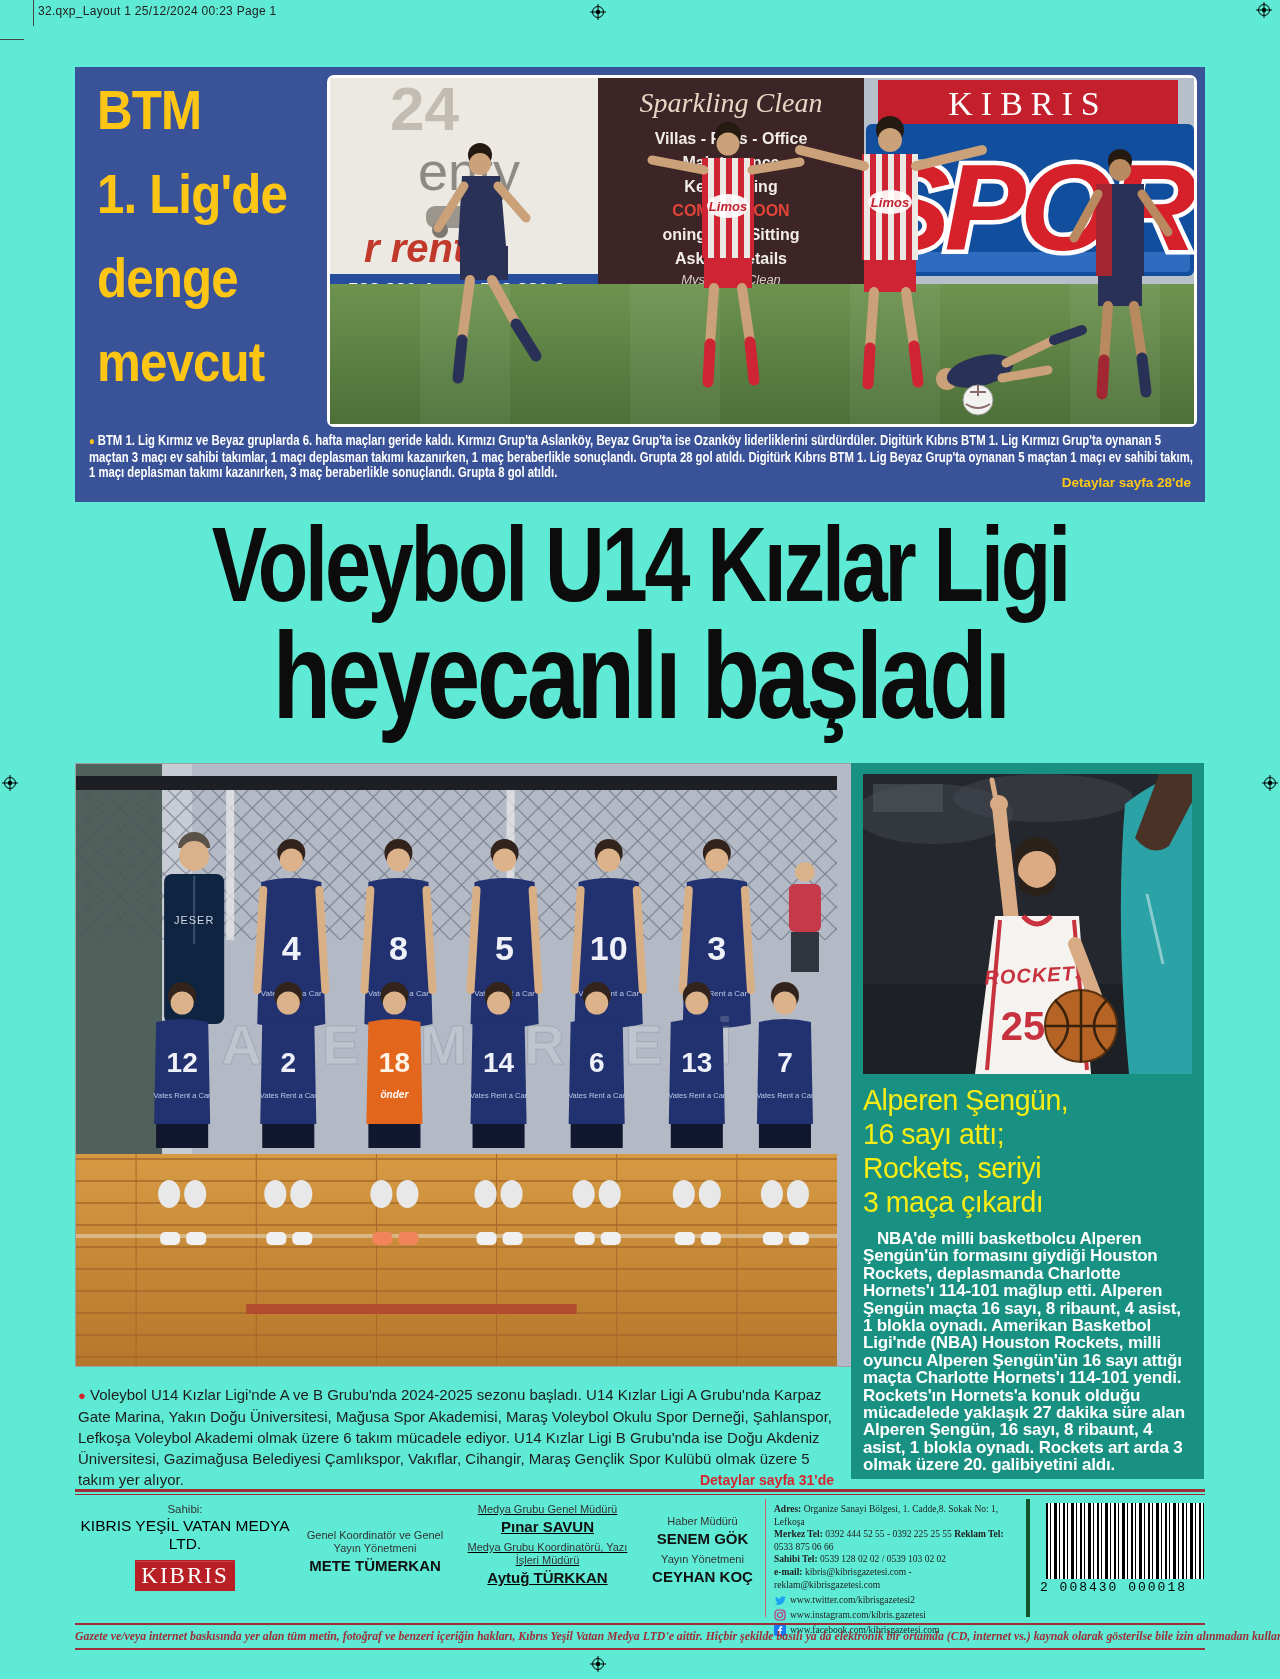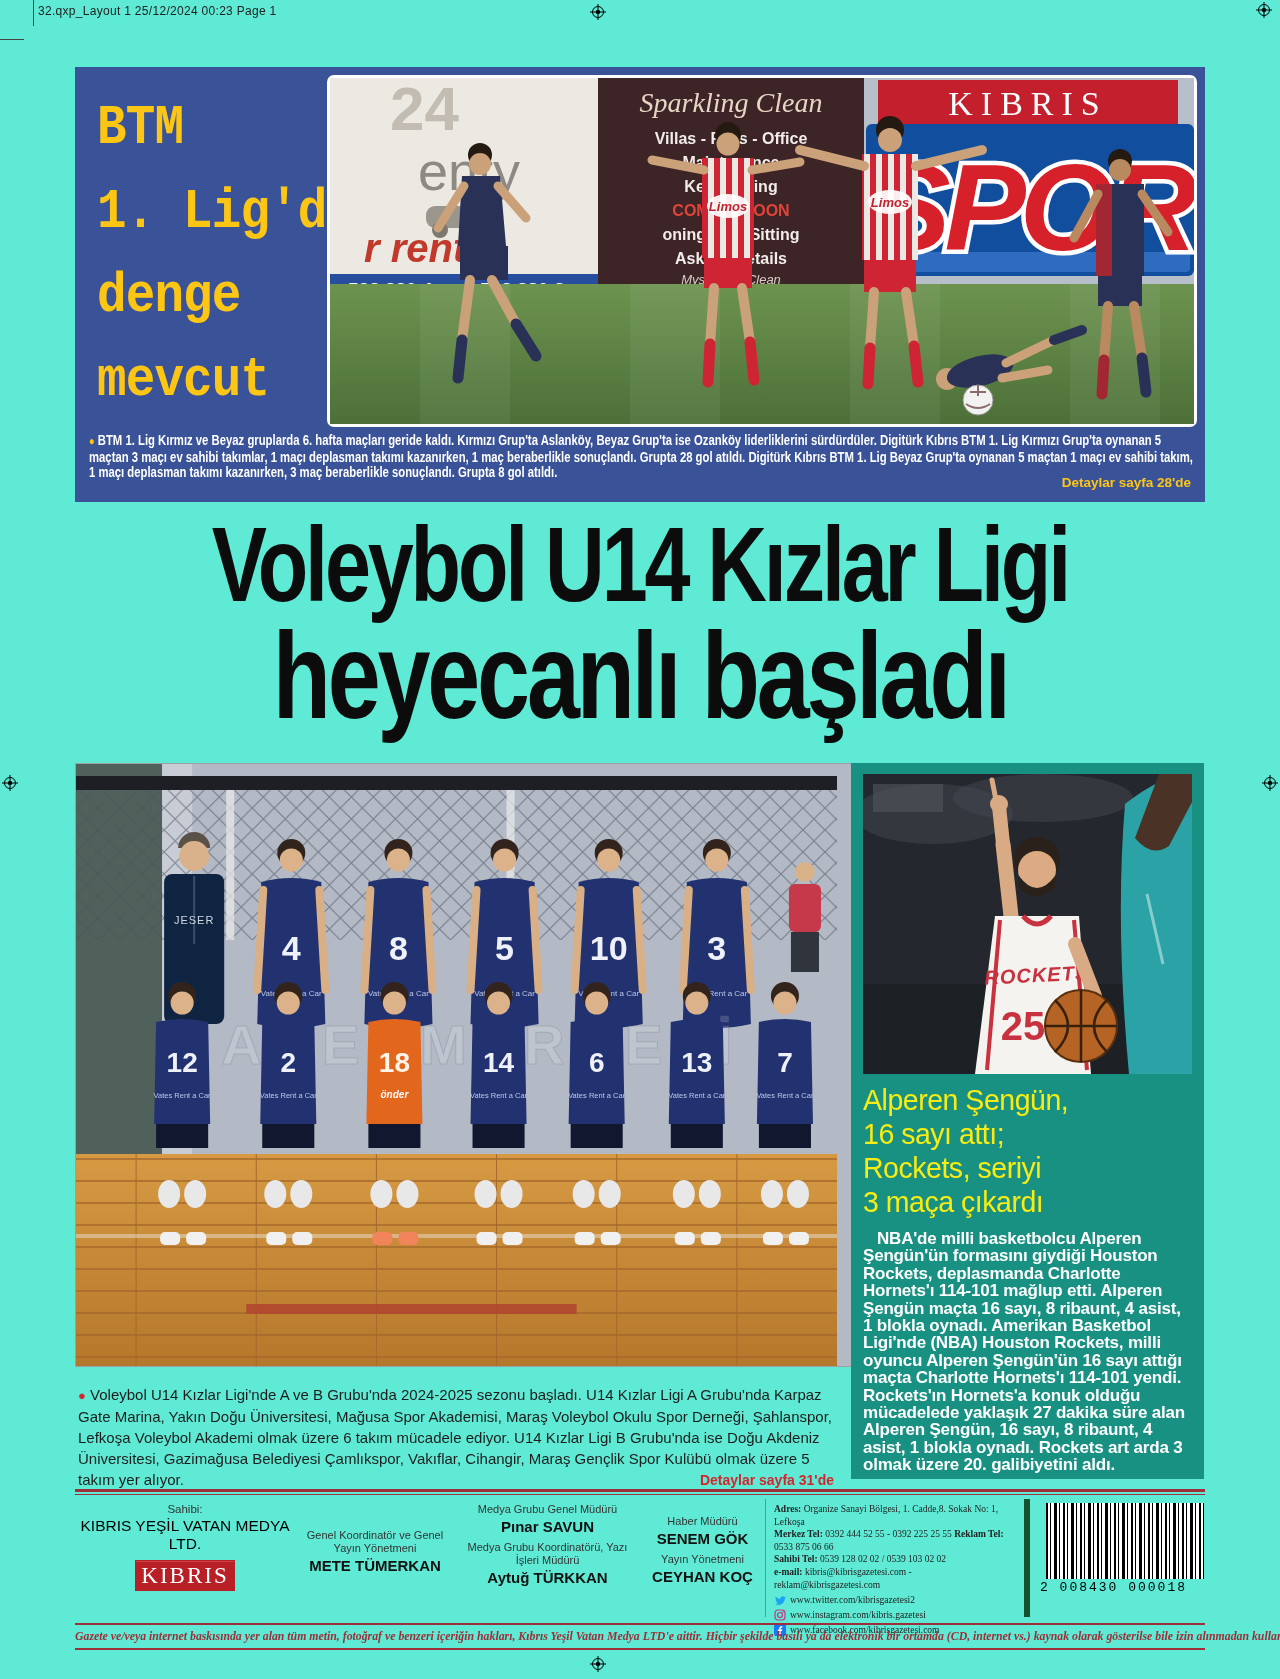--- a/index.html
+++ b/index.html
@@ -7,21 +7,21 @@
   #page { position:relative; width:1280px; height:1679px; background:#5eead4; overflow:hidden; margin:0 auto; }
 
   
   .print-text { position:absolute; left:38px; top:4px; font-size:12px; color:#222; letter-spacing:.3px; }
   .crop-v { position:absolute; left:33px; top:0; width:1px; height:26px; background:#444; }
   .crop-h { position:absolute; left:0; top:39px; width:24px; height:1px; background:#444; }
   .regmark { position:absolute; width:16px; height:16px; }
 
   
   .topstory { position:absolute; left:75px; top:67px; width:1130px; height:435px; background:#3a5398; }
-  .btm-head { position:absolute; left:22px; top:19px; width:250px; color:#fdc615; font-weight:bold;font-family:Liberation Mono, monospace; }
+  .btm-head { position:absolute; left:22px; top:1px; width:250px; color:#fdc615; font-weight:bold; }
   .btm-head .ln { display:block; font-size:56px; line-height:84px; white-space:nowrap; }
   .btm-head .ln span { display:inline-block; transform:scaleX(.88); transform-origin:left center; letter-spacing:-1px; }
   .photo-frame { position:absolute; left:252px; top:8px; width:870px; height:352px; background:#fff; padding:3px;border-radius:7px; }
   .photo-frame svg { display:block; width:864px; height:346px; }
   .banner { position:absolute; left:14px; top:366px; width:1418px; transform:scaleX(.78); transform-origin:left top;
             color:#fff; font-weight:bold; font-size:14.5px; line-height:15.6px; }
   .banner .bullet { color:#fdc615; font-size:12px; }
   .banner-det { position:absolute; right:14px; top:408px; color:#fdc615; font-weight:bold; font-size:13.5px; }
 
   
@@ -47,23 +47,23 @@
   .caption .bullet { color:#d6242e; font-size:13px; }
   .caption-det { position:absolute; right:2px; bottom:-1px; color:#d6242e; font-weight:bold; font-size:14px; }
 
   
   .foot-rule { position:absolute; left:75px; top:1489px; width:1130px; height:6px;
                border-top:3px solid #9e2f38; border-bottom:1px solid #9e2f38; }
   .footer { position:absolute; left:75px; top:1499px; width:1130px; height:118px; display:flex; }
   .fcol { text-align:center; }
   .fc1 { width:220px; padding-top:4px; }
   .fc2 { width:160px; padding-top:30px; }
-  .fc3 { width:185px; padding-top:4px; }
+  .fc3 { width:185px; padding-top:4px;text-decoration:underline; }
   .fc4 { width:125px; padding-top:16px; }
-  .fcontact { width:265px; text-align:left; border-left:1px solid #d4626e; border-right:6px solid #14532d;
+  .fcontact { width:265px; text-align:left; border-left:1px solid #d4626e; border-right:4px solid #14532d;
               padding:4px 8px; font-family:"Liberation Serif", serif; font-size:9.5px; line-height:12.6px; color:#222; }
   .fbarcode { width:175px; padding:4px 4px 0 10px; }
   .role-title { font-size:11px; color:#333; line-height:13px; }
   .role-name { font-size:15px; font-weight:bold; color:#111; line-height:18px; margin-top:2px; margin-bottom:5px; }
   .owner-label { font-size:11.5px; color:#333; }
   .owner-name { font-size:15.5px; font-weight:normal; line-height:18px; margin-top:2px; }
   .kibris-logo { margin:7px auto 0; width:100px; height:31px; background:#b92025; color:#fff;
                  font-family:"Liberation Serif", serif; font-size:23px; line-height:31px; letter-spacing:2px;
                  box-shadow: inset 0 2px 0 #fff0, inset 0 0 0 1px #b92025, inset 0 3px 0 -1.5px #ffffff55; }
   .contact-line b { font-weight:bold; }

